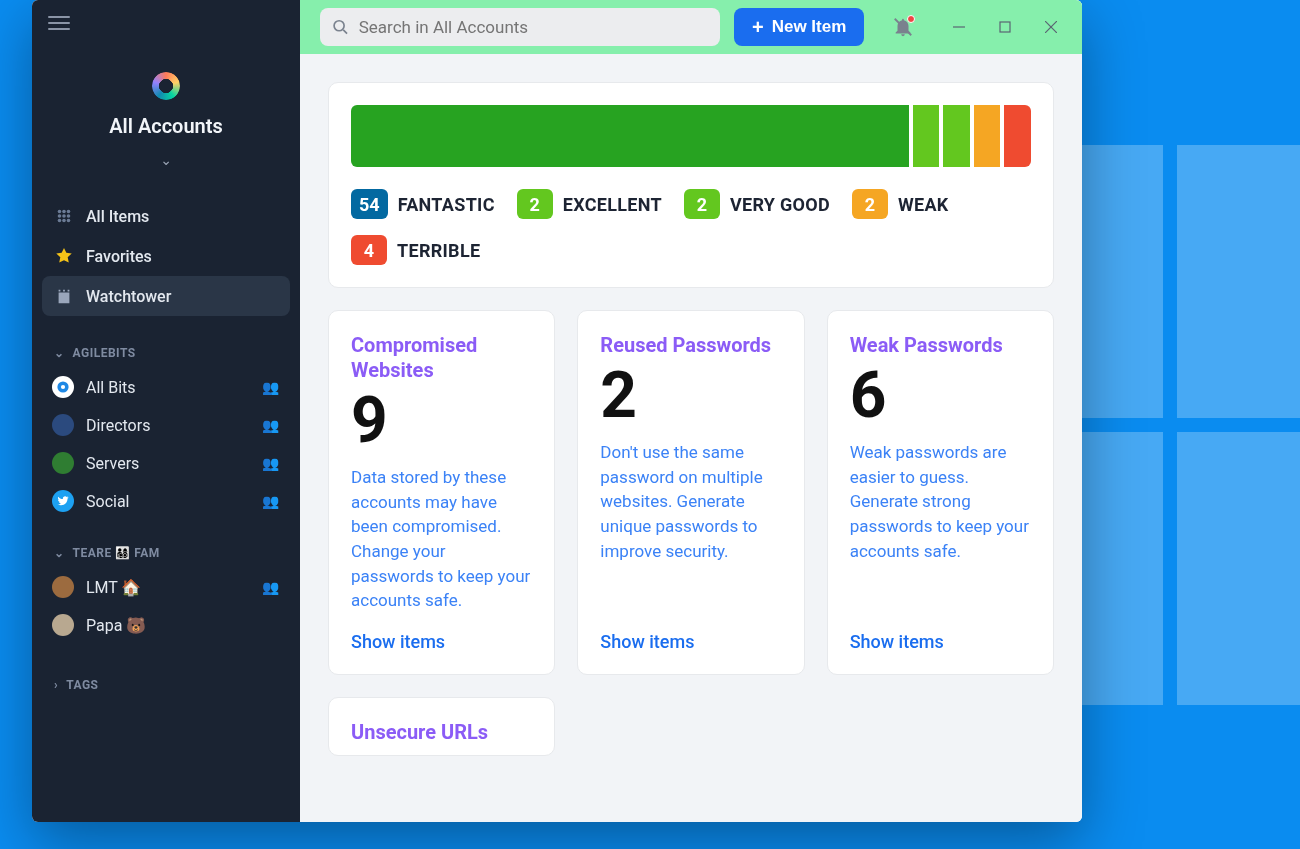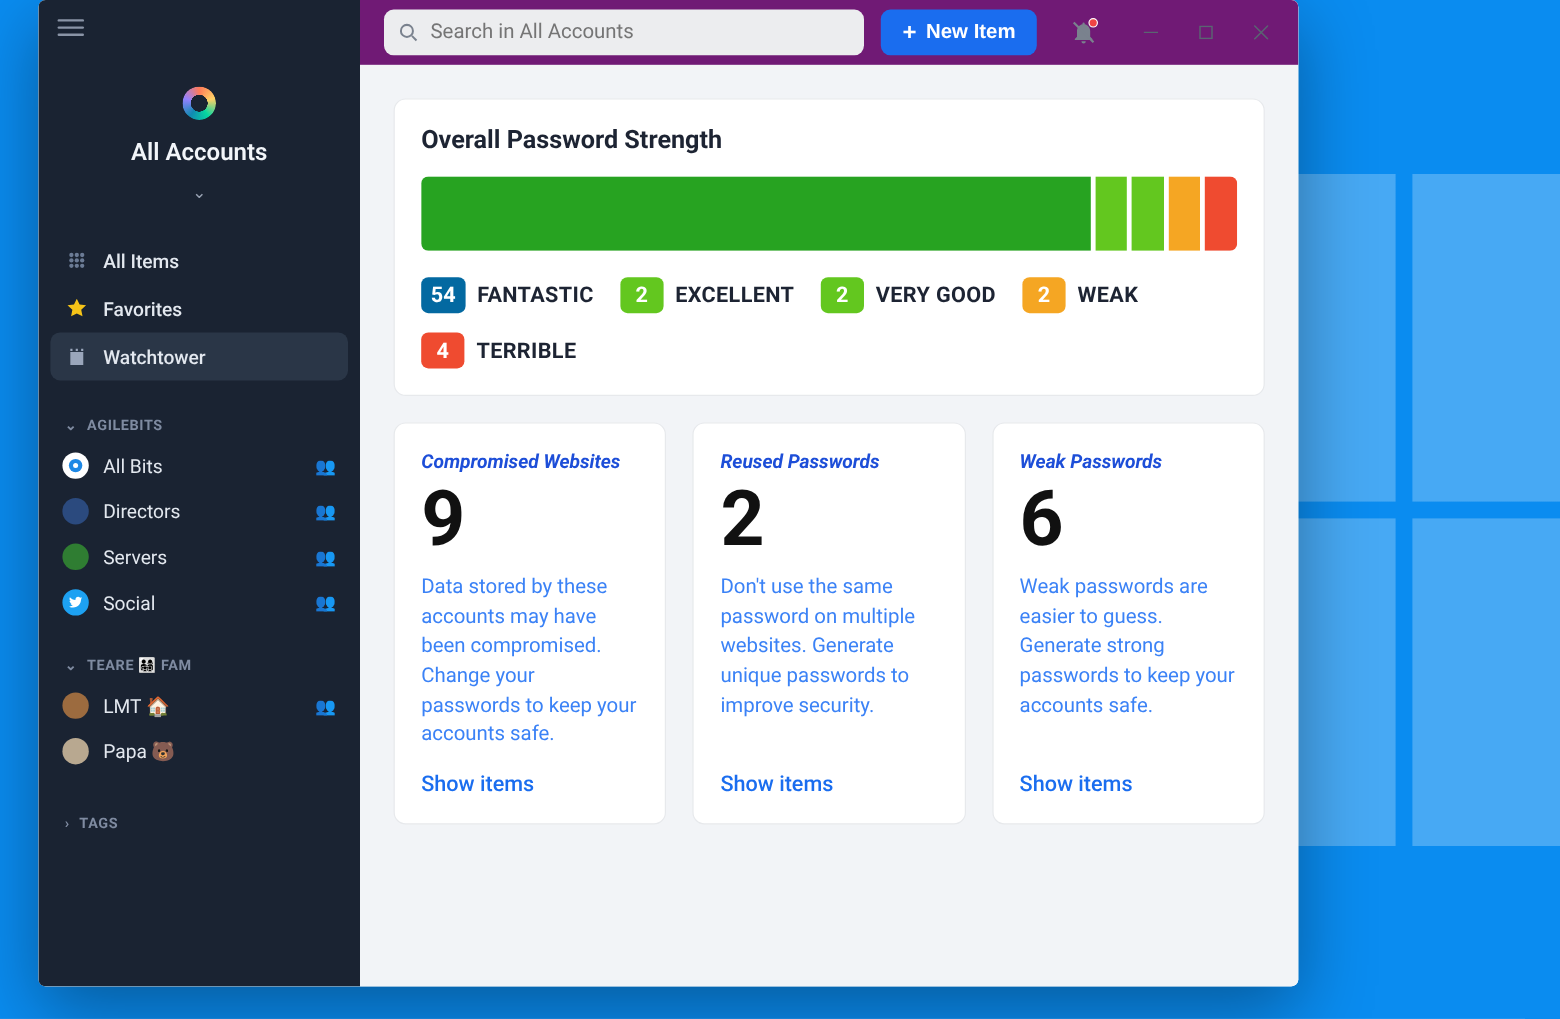--- a/index.html
+++ b/index.html
@@ -119,21 +119,21 @@
   }
   .shared-icon { color:#5a6576; font-size:14px; }
 
   
   .main {
     flex:1; background:#f2f4f7;
     display:flex; flex-direction:column;
     min-width:0;
   }
   .topbar {
-    background:#701a75;
+    background:#86efac;
     height:54px;
     display:flex; align-items:center;
     padding: 0 8px 0 20px;
     gap:14px;
   }
   .search {
     flex: 0 0 400px;
     display:flex; align-items:center; gap:10px;
     background:#ecedef;
     border-radius:8px;
@@ -203,21 +203,21 @@
   }
   .legend-label { font-size:18px; font-weight:700; color:#1d2433; letter-spacing:0.3px; }
 
   .grid {
     display:grid;
     grid-template-columns: repeat(3, 1fr);
     gap: 22px;
     margin-top:22px;
   }
   .tile { display:flex; flex-direction:column; min-height:320px; padding:22px; }
-  .tile h3 { font-size:16px; font-weight:700; color:#1d4ed8; line-height:1.25;font-style:italic; }
+  .tile h3 { font-size:20px; font-weight:700; color:#8b5cf6; line-height:1.25; }
   .tile .big { font-size:64px; font-weight:700; color:#111; line-height:1; margin:6px 0 12px; }
   .tile p { font-size:17px; color:#3b82f6; line-height:1.45; flex:1; }
   .tile .link { color:#1a6def; font-size:18px; font-weight:500; margin-top:18px; cursor:pointer; }
 
   .grid2 { margin-top:22px; }
   .tile2 { min-height:auto; padding:22px 22px 10px; }
 
 </style>
 </head>
 <body>
@@ -368,21 +368,20 @@
           <svg width="12" height="12">
               <line x1="0" y1="0" x2="12" y2="12" stroke="#5a6472" stroke-width="1.2"></line>
               <line x1="12" y1="0" x2="0" y2="12" stroke="#5a6472" stroke-width="1.2"></line>
             </svg>
         </div>
       </div>
     </div>
 
     <div class="content">
       <div class="card">
-        <div class="strength-title">Overall Password Strength</div>
         <div class="strength-bar" id="strength-bar">
             <div style="width: 84%; background: rgb(39, 163, 33);"></div>
             <div style="width: 4%; background: rgb(99, 199, 31);"></div>
             <div style="width: 4%; background: rgb(99, 199, 31);"></div>
             <div style="width: 4%; background: rgb(245, 166, 35);"></div>
             <div style="width: 4%; background: rgb(239, 75, 48);"></div>
           </div>
         <div class="legend" id="legend">
             <div class="legend-item">
               <span class="legend-badge" style="background: #0369a1;">54</span>
@@ -422,17 +421,20 @@
           </div>
           <div class="card tile">
             <h3>Weak Passwords</h3>
             <div class="big">6</div>
             <p>Weak passwords are easier to guess. Generate strong passwords to keep your accounts safe.</p>
             <a class="link">Show items</a>
           </div>
         </div>
 
       <div class="grid grid2" id="tiles2">
+          <div class="card tile tile2">
+            <h3>Unsecure URLs</h3>
+          </div>
         </div>
 
     </div>
   </div>
 </div>
 
 </body></html>

